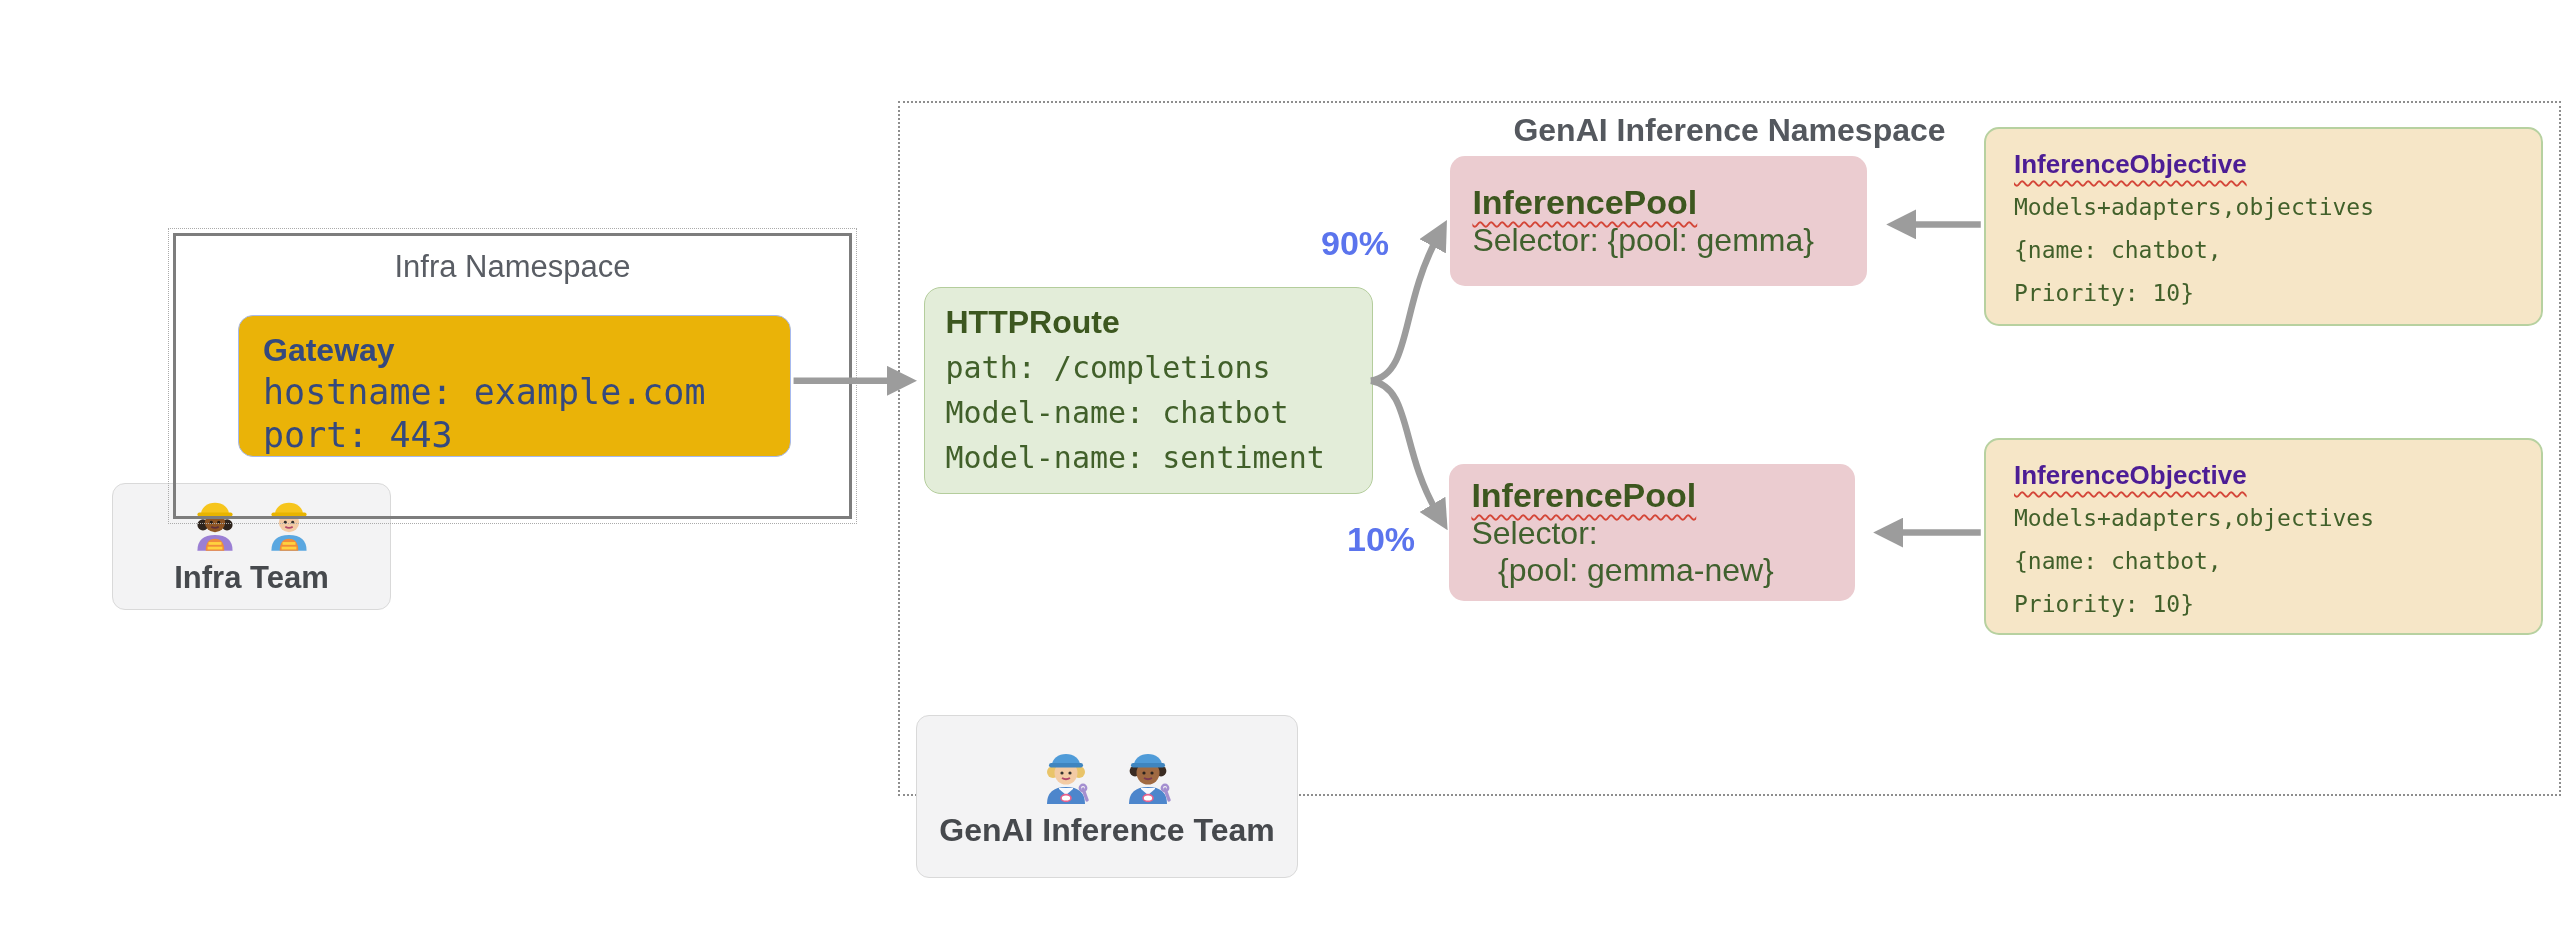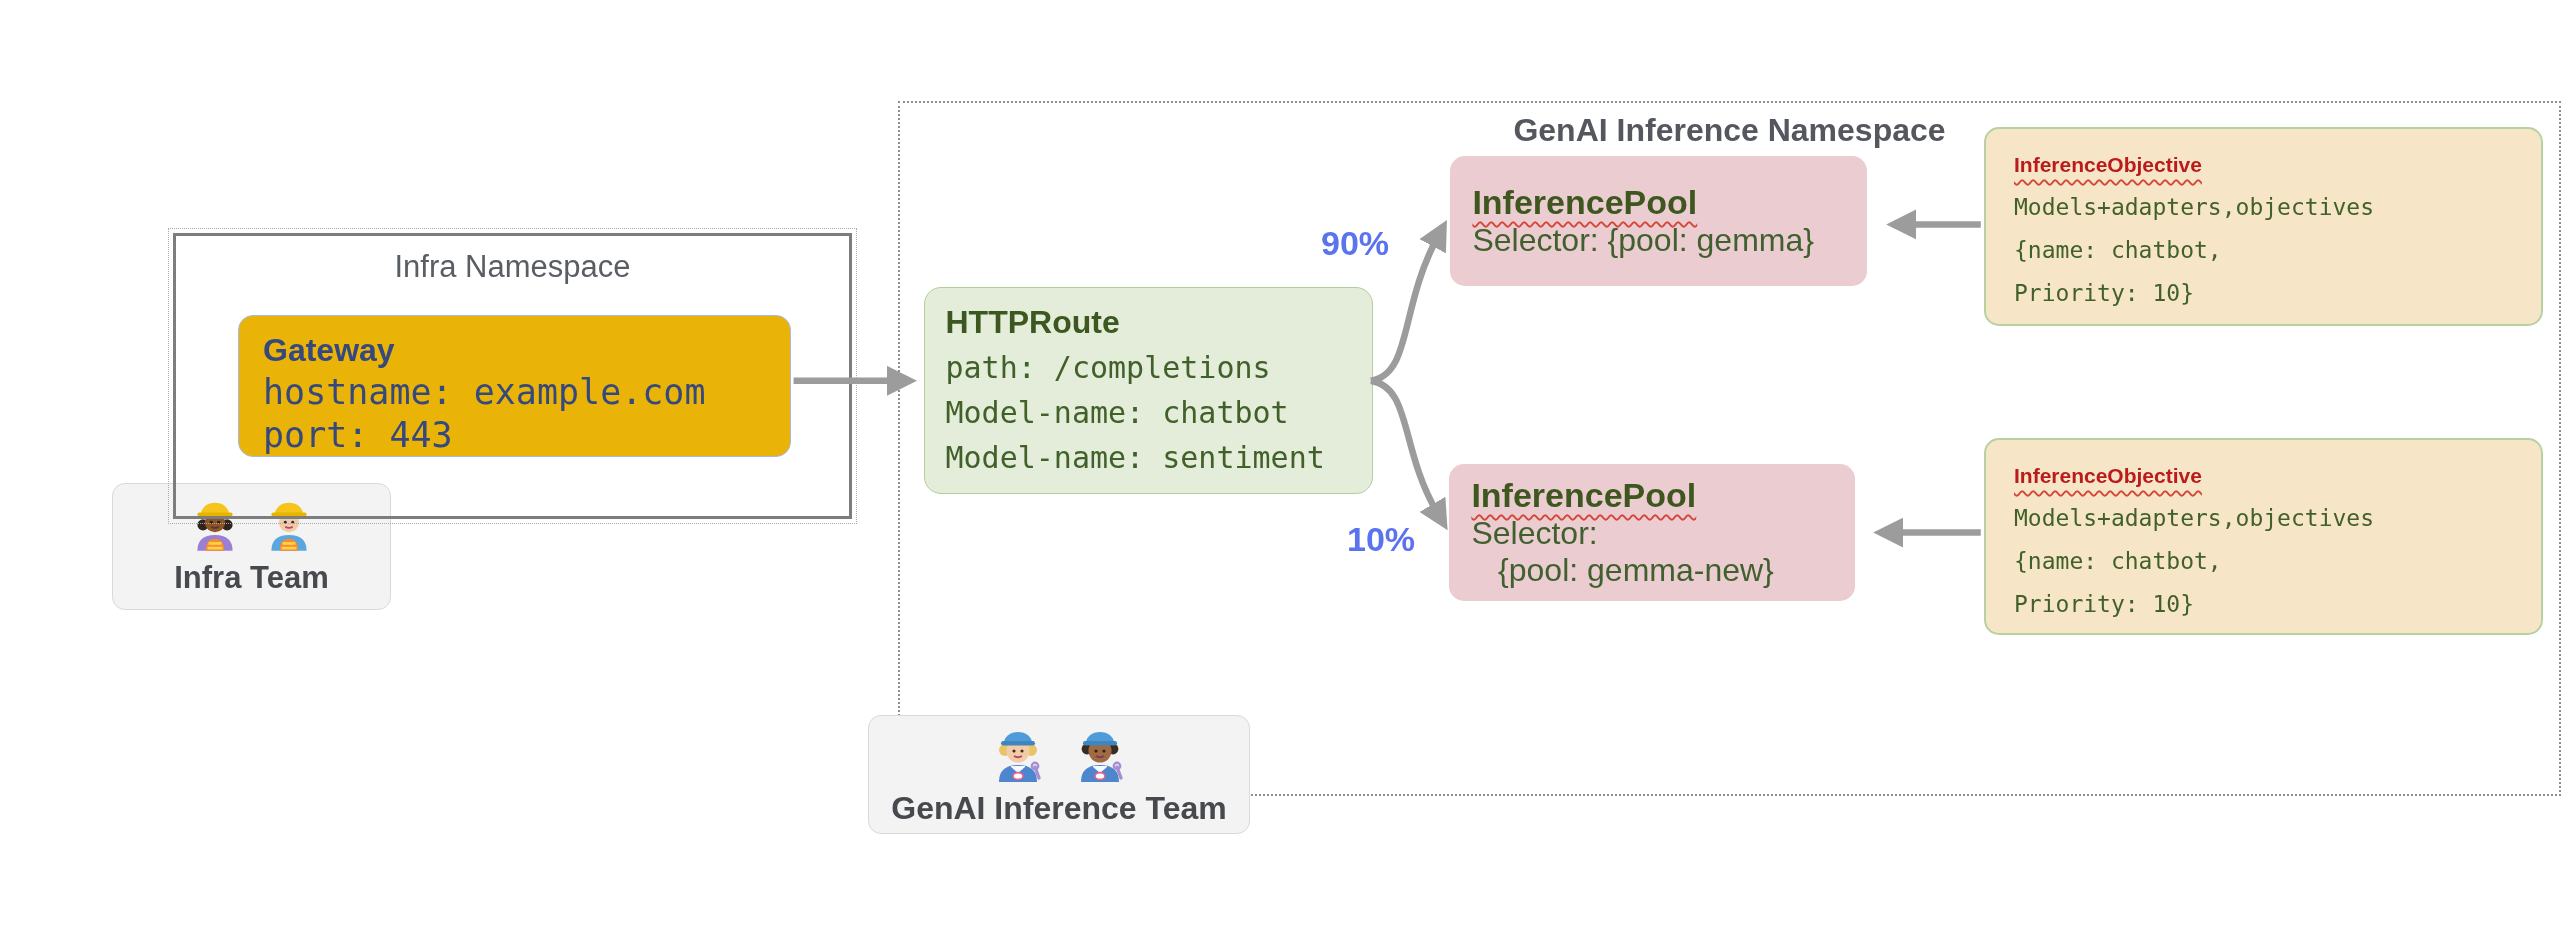--- a/index.html
+++ b/index.html
@@ -32,30 +32,30 @@
   .pool{background:#ebccd0;border-radius:15px;display:flex;flex-direction:column;
         justify-content:center;padding-left:22.4px;}
   .pool-top{left:1450px;top:156px;width:417px;height:130px;}
   .pool-bottom{left:1449px;top:464px;width:406px;height:137px;}
   .pool .t{font-size:34px;font-weight:700;color:#3d571f;line-height:39px;}
   .pool .s{font-size:32px;color:#40612e;line-height:37px;white-space:pre;}
 
   .objective{background:#f6e6c7;border:2.8px solid #b7d1a0;border-radius:15px;padding:14px 0 0 28px;}
   .obj-top{left:1984px;top:127px;width:559px;height:199px;}
   .obj-bottom{left:1984px;top:438px;width:559px;height:197px;}
-  .objective .t{font-size:21px;font-weight:700;color:#b91c1c;line-height:43px;}
+  .objective .t{font-size:26px;font-weight:700;color:#4c1d95;line-height:43px;}
   .objective .m{font-family:"DejaVu Sans Mono",monospace;font-size:23px;color:#41602a;line-height:43px;white-space:pre;}
 
   .squiggle{text-decoration-line:underline;text-decoration-style:wavy;
             text-decoration-color:#d44638;text-decoration-thickness:1.9px;text-underline-offset:6.5px;}
 
   
   .team{background:#f3f3f4;border:1.9px solid #d9d9d9;border-radius:13px;z-index:2;}
   .team-infra{left:112px;top:483px;width:279px;height:127px;}
-  .team-genai{left:868px;top:715px;width:382px;height:119px;}
+  .team-genai{left:916px;top:715px;width:382px;height:163px;}
   .team .content{position:relative;z-index:4;height:100%;display:flex;flex-direction:column;
                  align-items:center;justify-content:center;gap:5.6px;}
   .icon-row{display:flex;gap:24px;align-items:flex-end;}
   .team-label{font-weight:700;color:#46494d;text-align:right;}
   .team-infra .team-label{font-size:31px;}
   .team-genai .team-label{font-size:32px;}
 
   
   .pct{width:102px;text-align:center;font-size:34px;font-weight:700;color:#5b74ed;z-index:4;}
   .pct-90{left:1304px;top:224px;}

